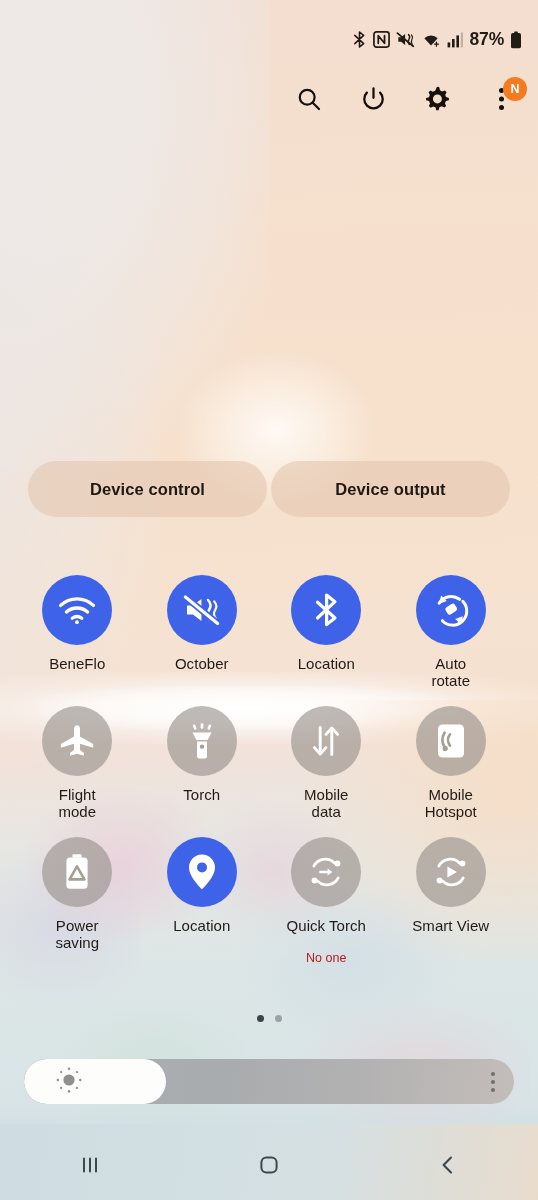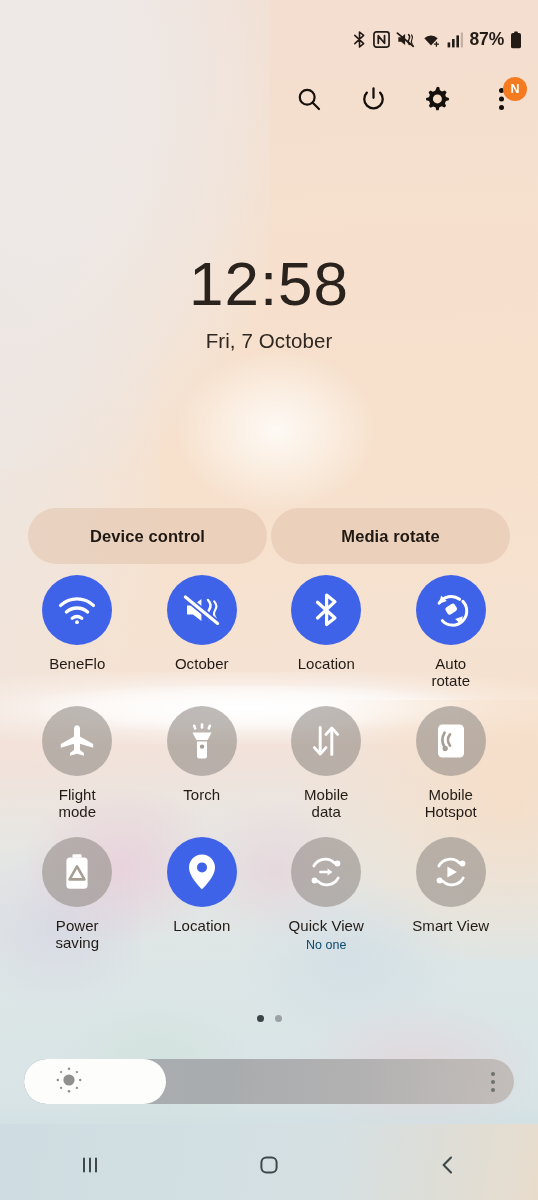--- a/index.html
+++ b/index.html
@@ -144,21 +144,21 @@
     font-size:62px; font-weight:300; color:#2a221c;
     letter-spacing:1px; line-height:1.02;
   }
   .clock-date {
     font-size:20.5px; font-weight:400; color:#2f2720;
     margin-top:14px; letter-spacing:.1px;
   }
 
   
   .pill-row {
-    position:absolute; top:508px; left:28px; width:482px;
+    position:absolute; top:461px; left:28px; width:482px;
     display:flex; gap:4px;
   }
   .pill {
     flex:1; height:56px; border-radius:28px;
     background:rgba(228,199,176,.62);
     display:flex; align-items:center; justify-content:center;
     font-size:16.5px; font-weight:700; color:#1f1813;
     cursor:pointer; letter-spacing:.1px;
   }
 
@@ -173,21 +173,21 @@
     width:70px; height:70px; border-radius:50%;
     display:flex; align-items:center; justify-content:center;
   }
   .tile-ico.on  { background:#3f63e8; }
   .tile-ico.off { background:rgba(150,144,138,.62); }
   .tile-lbl {
     margin-top:10px; font-size:15px; color:#221b15;
     text-align:center; line-height:1.16; font-weight:400;
     letter-spacing:.05px;
   }
-  .tile-sub { font-size:12.5px; color:#0c4a6e; margin-top:4px; }
+  .tile-sub { font-size:12.5px; color:#b91c1c; margin-top:17px; }
   .row2 { margin-top:16px; }
   .row3 { margin-top:16px; }
 
   
   .dots {
     position:absolute; top:1015px; left:0; width:538px;
     display:flex; justify-content:center; gap:11px;
   }
   .dot { width:7px; height:7px; border-radius:50%; background:#9ba1a4; }
   .dot.active { background:#3c4346; }
@@ -318,28 +318,24 @@
         <svg width="7" height="26" viewBox="0 0 7 26" fill="#15100c">
           <circle cx="3.5" cy="4.4" r="2.5"></circle>
           <circle cx="3.5" cy="13" r="2.5"></circle>
           <circle cx="3.5" cy="21.6" r="2.5"></circle>
         </svg>
       </span>
       <span class="nbadge">N</span>
     </div>
   </div>
 
-  <div class="clock-wrap">
-    <div class="clock-time">12:58</div>
-    <div class="clock-date">Fri, 7 October</div>
-  </div>
 
   <div class="pill-row">
     <div class="pill">Device control</div>
-    <div class="pill">Media rotate</div>
+    <div class="pill">Device output</div>
   </div>
 
   <div class="tiles">
 
     <div class="tile-row">
       <div class="tile">
         <div class="tile-ico on">
           <svg width="38" height="30" viewBox="0 0 38 30" fill="none" stroke="#fff" stroke-width="3.3" stroke-linecap="round">
             <path d="M2.6 10.4 A24 24 0 0 1 35.4 10.4"></path>
             <path d="M8.4 17 A16 16 0 0 1 29.6 17"></path>
@@ -463,21 +459,21 @@
         <div class="tile-ico off">
           <svg width="38" height="34" viewBox="0 0 38 34">
             <path d="M27.4 8 A13 13 0 0 0 6.8 11" fill="none" stroke="#fff" stroke-width="2.7" stroke-linecap="round"></path>
             <path d="M10.6 26 A13 13 0 0 0 31.2 23" fill="none" stroke="#fff" stroke-width="2.7" stroke-linecap="round"></path>
             <circle cx="30.4" cy="8.4" r="3" fill="#fff"></circle>
             <circle cx="7.6" cy="25.6" r="3" fill="#fff"></circle>
             <path d="M13.4 17 L23.4 17" stroke="#fff" stroke-width="2.7" stroke-linecap="round"></path>
             <path d="M20.6 13.2 L24.8 17 L20.6 20.8 Z" fill="#fff"></path>
           </svg>
         </div>
-        <div class="tile-lbl">Quick View</div>
+        <div class="tile-lbl">Quick Torch</div>
         <div class="tile-sub">No one</div>
       </div>
 
       <div class="tile">
         <div class="tile-ico off">
           <svg width="38" height="34" viewBox="0 0 38 34">
             <path d="M27.4 8 A13 13 0 0 0 6.8 11" fill="none" stroke="#fff" stroke-width="2.7" stroke-linecap="round"></path>
             <path d="M10.6 26 A13 13 0 0 0 31.2 23" fill="none" stroke="#fff" stroke-width="2.7" stroke-linecap="round"></path>
             <circle cx="30.4" cy="8.4" r="3" fill="#fff"></circle>
             <circle cx="7.6" cy="25.6" r="3" fill="#fff"></circle>

